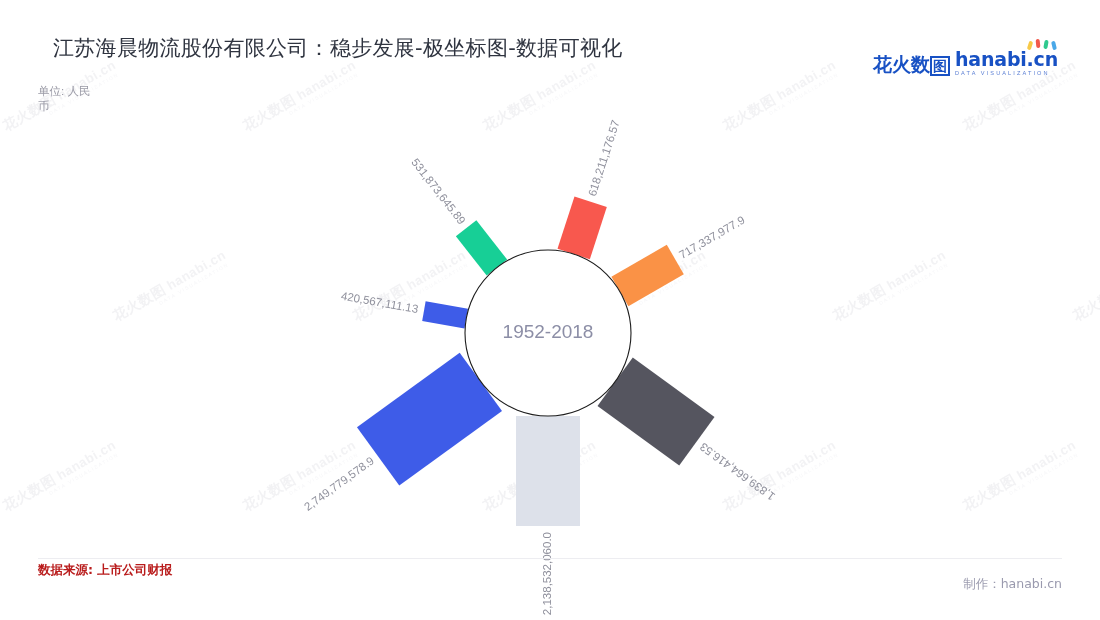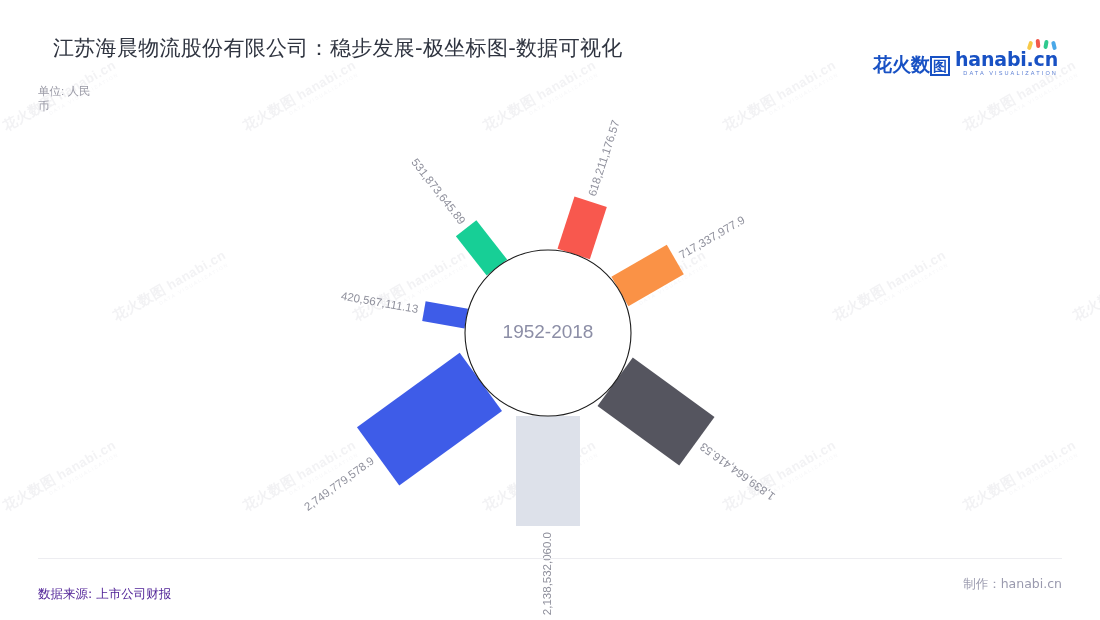--- a/index.html
+++ b/index.html
@@ -83,21 +83,20 @@
   }
 
   
   #brand-logo {
     position: absolute;
     right: 42px; top: 50px;
     z-index: 3;
     display: flex;
     align-items: flex-end;
     gap: 5px;
-    text-align: right;
   }
   #brand-logo .logo-cn {
     font-family: "DejaVu Sans", sans-serif;
     font-weight: 700;
     font-size: 19px;
     color: #1851c4;
     letter-spacing: 0px;
     line-height: 20px;
   }
   #brand-logo .logo-cn .hl { color: #1851c4; }
@@ -157,24 +156,25 @@
     z-index: 3;
   }
   #footer-divider {
     position: absolute;
     left: 38px; right: 38px; top: 0;
     height: 1px;
     background: #ededf1;
   }
   #data-source {
     position: absolute;
-    left: 38px; top: 28px;
+    left: 38px; top: 4px;
     font-size: 12.5px;
-    color: #4c1d95;
-    font-family: "DejaVu Sans", sans-serif;
+    color: #b91c1c;
+    font-family: "DejaVu Sans", sans-serif;
+    font-weight: bold;
   }
   #made-by {
     position: absolute;
     right: 38px; top: 18px;
     font-size: 12.5px;
     color: #9a9aae;
     font-family: "DejaVu Sans", sans-serif;
   }
 </style>
 </head>

